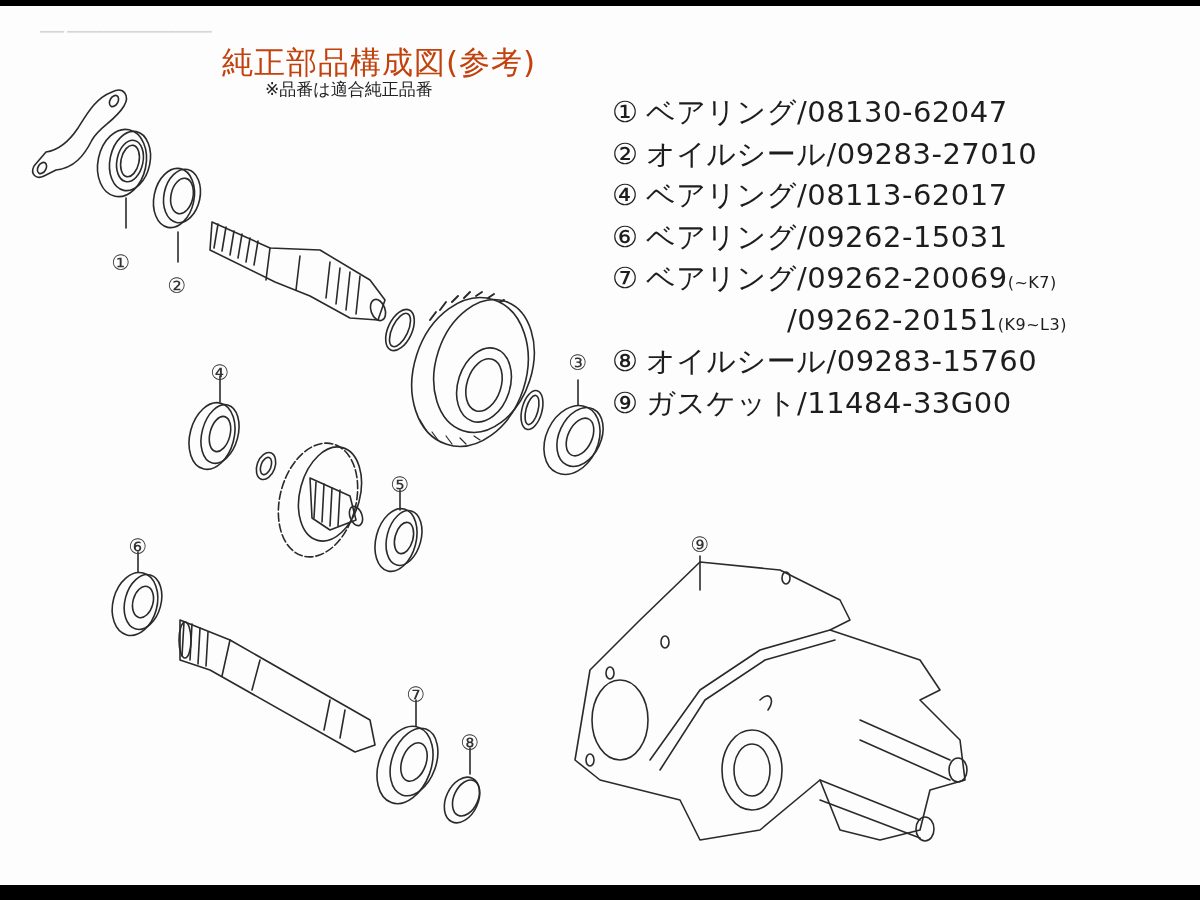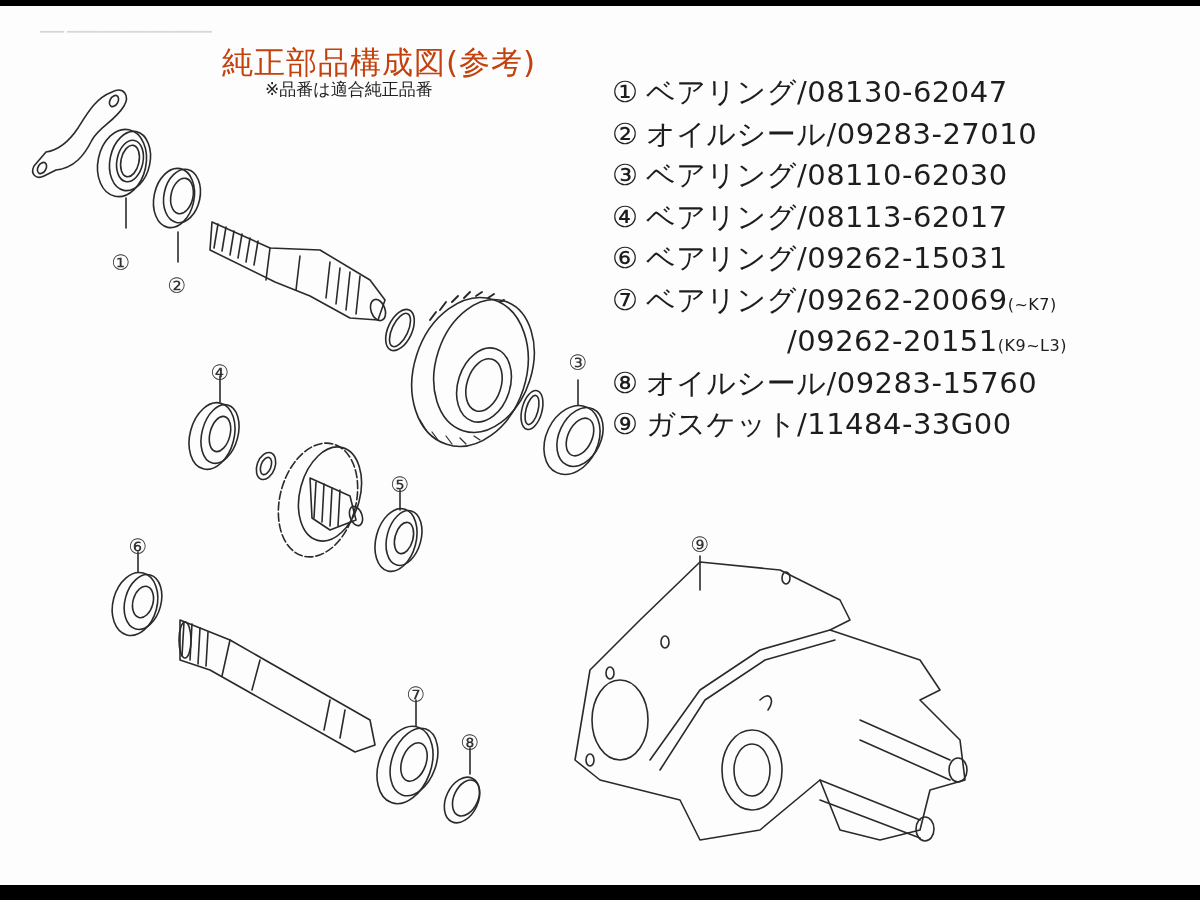--- a/index.html
+++ b/index.html
@@ -13,21 +13,21 @@
   }
   .title {
     position: absolute; left: 222px; top: 36px; font-size: 31px; color: #c2410c;
     letter-spacing: 1px; white-space: nowrap;
   }
   .subtitle {
     position: absolute; left: 265px; top: 72px; font-size: 17px; color: #222;
     white-space: nowrap;
   }
   .parts-list {
-    position: absolute; left: 612px; top: 66px; margin: 0; padding: 0; list-style: none;
+    position: absolute; left: 612px; top: 86px; margin: 0; padding: 0; list-style: none;
   }
   .part-row {
     font-size: 29px; color: #1d1d1d; height: 41.5px; line-height: 41.5px;
     white-space: nowrap; letter-spacing: 0.5px;
   }
   .part-row .num { display: inline-block; width: 34px; }
   .part-row .sub { font-size: 16px; }
   .part-row.cont { padding-left: 175px; }
   .drawing { position: absolute; left: 0; top: 0; }
   .drawing svg { display: block; }
@@ -184,21 +184,20 @@
   <div class="callout" style="left:403px;top:676px;">⑦</div>
   <div class="callout" style="left:457px;top:724px;">⑧</div>
   <div class="callout" style="left:687px;top:526px;">⑨</div>
 
   <div class="title">純正部品構成図(参考)</div>
   <div class="subtitle">※品番は適合純正品番</div>
 
   <ul class="parts-list">
     <li class="part-row"><span class="num">①</span><span>ベアリング</span><span>/08130-62047</span></li>
     <li class="part-row"><span class="num">②</span><span>オイルシール</span><span>/09283-27010</span></li>
-    <li class="part-row"><span class="num">③</span><span>ベアリング</span><span>/08110-62030</span></li>
     <li class="part-row"><span class="num">④</span><span>ベアリング</span><span>/08113-62017</span></li>
     <li class="part-row"><span class="num">⑥</span><span>ベアリング</span><span>/09262-15031</span></li>
     <li class="part-row"><span class="num">⑦</span><span>ベアリング</span><span>/09262-20069</span><span class="sub">(~K7)</span></li>
     <li class="part-row cont"><span>/09262-20151</span><span class="sub">(K9~L3)</span></li>
     <li class="part-row"><span class="num">⑧</span><span>オイルシール</span><span>/09283-15760</span></li>
     <li class="part-row"><span class="num">⑨</span><span>ガスケット</span><span>/11484-33G00</span></li>
   </ul>
 </div>
 
 </body></html>

